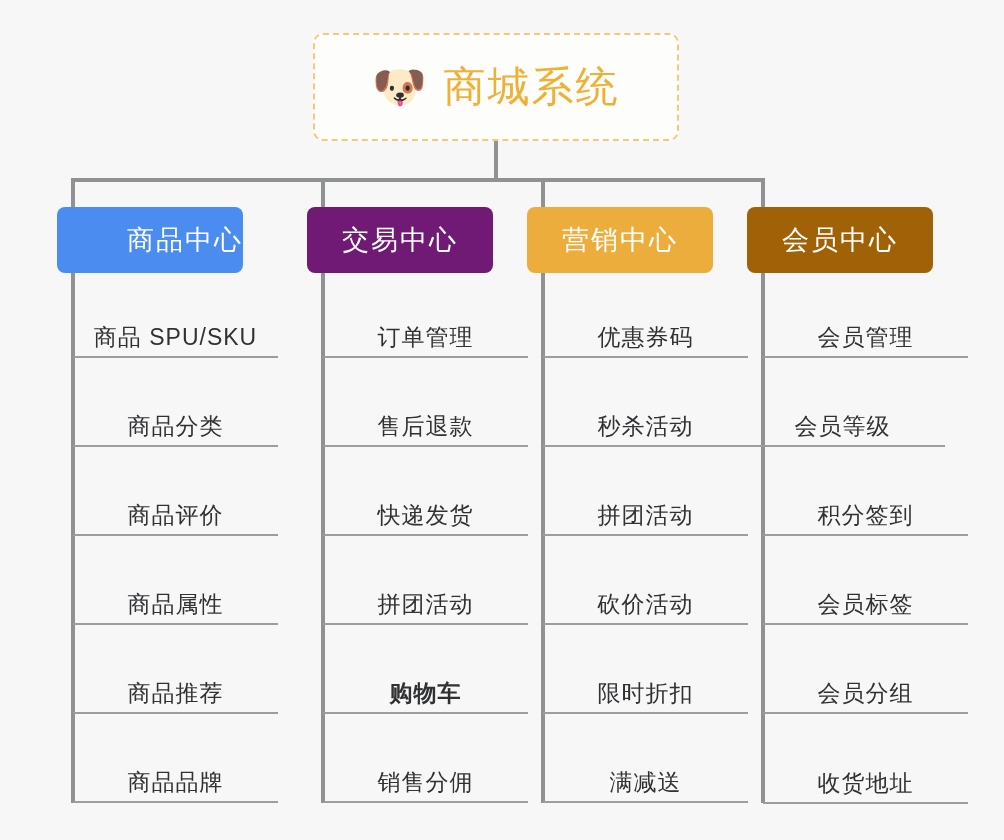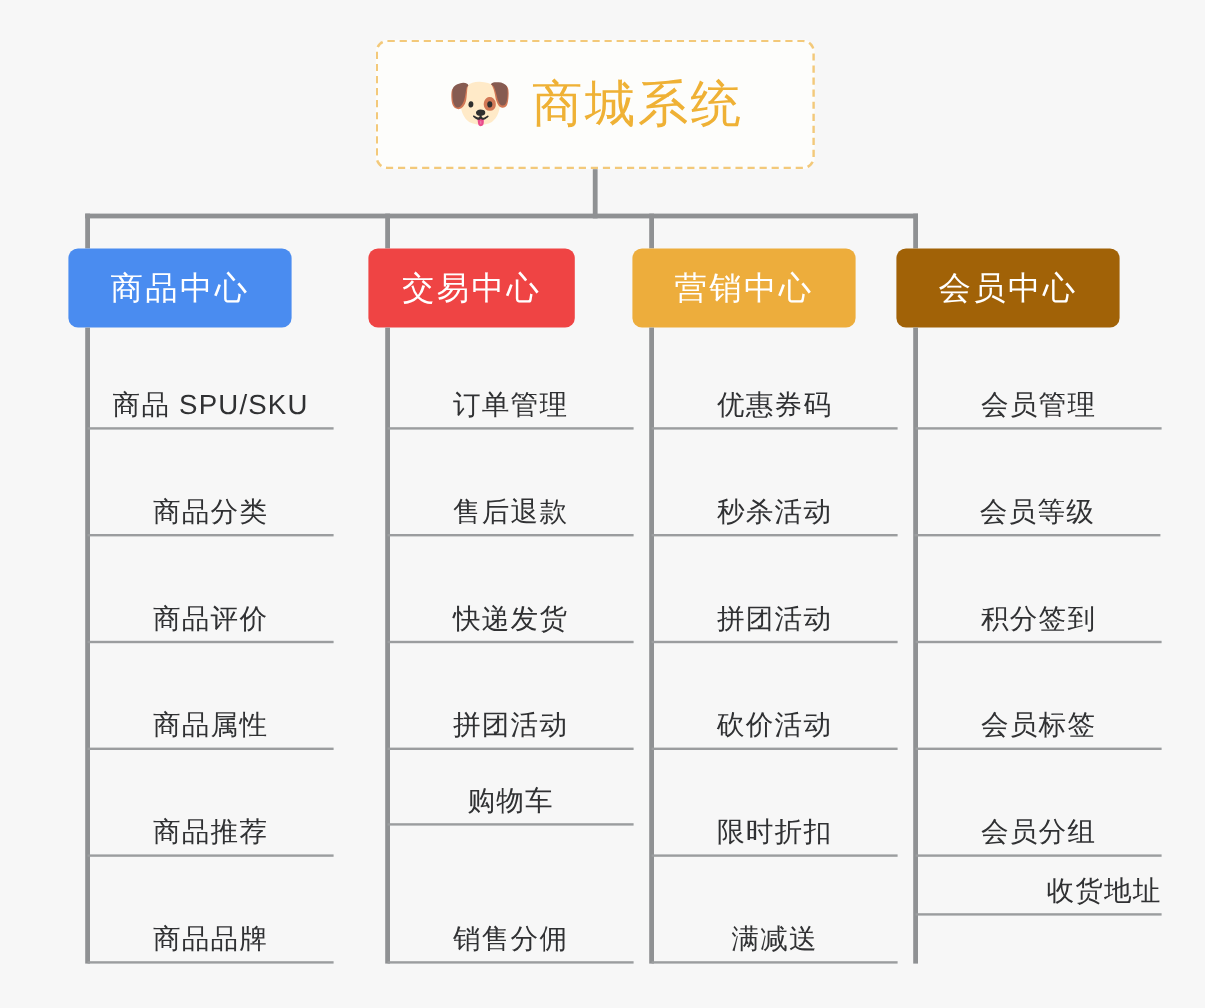--- a/index.html
+++ b/index.html
@@ -107,21 +107,21 @@
   <div id="connector-layer">
       <div class="conn conn-v" style="left: 494px; top: 141px; height: 41px;"></div>
       <div class="conn conn-h" style="left: 71px; top: 178px; width: 694px;"></div>
       <div class="conn conn-v" style="left: 71px; top: 178px; height: 29px;"></div>
       <div class="conn conn-v" style="left: 321px; top: 178px; height: 29px;"></div>
       <div class="conn conn-v" style="left: 541px; top: 178px; height: 29px;"></div>
       <div class="conn conn-v" style="left: 761px; top: 178px; height: 29px;"></div>
     </div>
 
   <div id="branch-layer">
-      <div class="cat-header" style="left: 57px; top: 207px; width: 186px; background: rgb(74, 140, 240);">
+      <div class="cat-header" style="left: 57px; top: 207px; width: 186px; background: rgb(74, 140, 240); justify-content: flex-end;">
         <span>商品中心</span>
       </div>
       <div class="col-spine" style="left: 71px; top: 273px; height: 530px;"></div>
       <div class="leaf" style="left: 73px; top: 300px; width: 205px; height: 58px; justify-content: center;">
         <span class="leaf-label">商品 SPU/SKU</span>
       </div>
       <div class="leaf" style="left: 73px; top: 389px; width: 205px; height: 58px;">
         <span class="leaf-label">商品分类</span>
       </div>
       <div class="leaf" style="left: 73px; top: 478px; width: 205px; height: 58px;">
@@ -129,37 +129,37 @@
       </div>
       <div class="leaf" style="left: 73px; top: 567px; width: 205px; height: 58px;">
         <span class="leaf-label">商品属性</span>
       </div>
       <div class="leaf" style="left: 73px; top: 656px; width: 205px; height: 58px;">
         <span class="leaf-label">商品推荐</span>
       </div>
       <div class="leaf" style="left: 73px; top: 745px; width: 205px; height: 58px;">
         <span class="leaf-label">商品品牌</span>
       </div>
-      <div class="cat-header" style="left: 307px; top: 207px; width: 172px; background: #ef4444;">
+      <div class="cat-header" style="left: 307px; top: 207px; width: 186px; background: #701a75;">
         <span>交易中心</span>
       </div>
       <div class="col-spine" style="left: 321px; top: 273px; height: 530px;"></div>
       <div class="leaf" style="left: 323px; top: 300px; width: 205px; height: 58px;">
         <span class="leaf-label">订单管理</span>
       </div>
       <div class="leaf" style="left: 323px; top: 389px; width: 205px; height: 58px;">
         <span class="leaf-label">售后退款</span>
       </div>
       <div class="leaf" style="left: 323px; top: 478px; width: 205px; height: 58px;">
         <span class="leaf-label">快递发货</span>
       </div>
       <div class="leaf" style="left: 323px; top: 567px; width: 205px; height: 58px;">
         <span class="leaf-label">拼团活动</span>
       </div>
-      <div class="leaf" style="left: 323px; top: 630px; width: 205px; height: 58px;">
+      <div class="leaf" style="left: 323px; top: 656px; width: 205px; height: 58px; font-weight: bold;">
         <span class="leaf-label">购物车</span>
       </div>
       <div class="leaf" style="left: 323px; top: 745px; width: 205px; height: 58px;">
         <span class="leaf-label">销售分佣</span>
       </div>
       <div class="cat-header" style="left: 527px; top: 207px; width: 186px; background: rgb(237, 173, 60);">
         <span>营销中心</span>
       </div>
       <div class="col-spine" style="left: 541px; top: 273px; height: 530px;"></div>
       <div class="leaf" style="left: 543px; top: 300px; width: 205px; height: 58px;">
@@ -180,30 +180,30 @@
       <div class="leaf" style="left: 543px; top: 745px; width: 205px; height: 58px;">
         <span class="leaf-label">满减送</span>
       </div>
       <div class="cat-header" style="left: 747px; top: 207px; width: 186px; background: #a16207;">
         <span>会员中心</span>
       </div>
       <div class="col-spine" style="left: 761px; top: 273px; height: 530px;"></div>
       <div class="leaf" style="left: 763px; top: 300px; width: 205px; height: 58px;">
         <span class="leaf-label">会员管理</span>
       </div>
-      <div class="leaf" style="left: 762px; top: 389px; width: 205px; height: 58px; text-align: center;">
+      <div class="leaf" style="left: 740px; top: 389px; width: 205px; height: 58px; text-align: center;">
         <span class="leaf-label">会员等级</span>
       </div>
       <div class="leaf" style="left: 763px; top: 478px; width: 205px; height: 58px;">
         <span class="leaf-label">积分签到</span>
       </div>
       <div class="leaf" style="left: 763px; top: 567px; width: 205px; height: 58px;">
         <span class="leaf-label">会员标签</span>
       </div>
       <div class="leaf" style="left: 763px; top: 656px; width: 205px; height: 58px;">
         <span class="leaf-label">会员分组</span>
       </div>
-      <div class="leaf" style="left: 763px; top: 705px; width: 205px; height: 58px; justify-content: flex-end;">
+      <div class="leaf" style="left: 763px; top: 746px; width: 205px; height: 58px;">
         <span class="leaf-label">收货地址</span>
       </div>
     </div>
 
 </div>
 
 </body></html>

